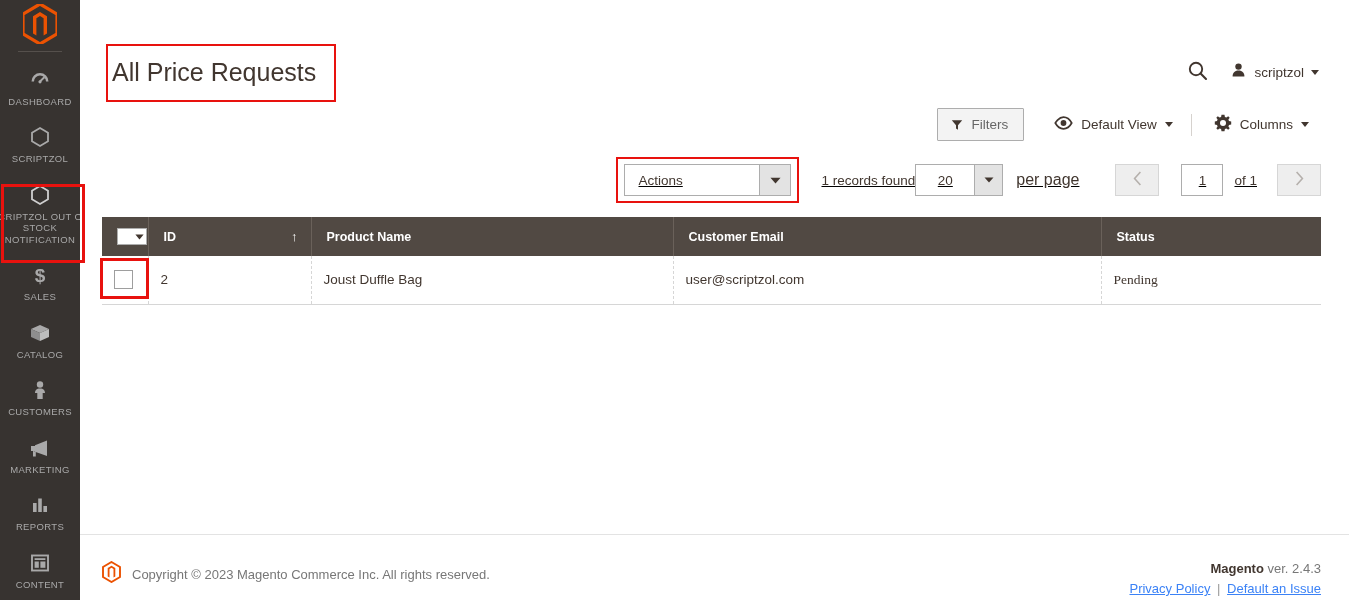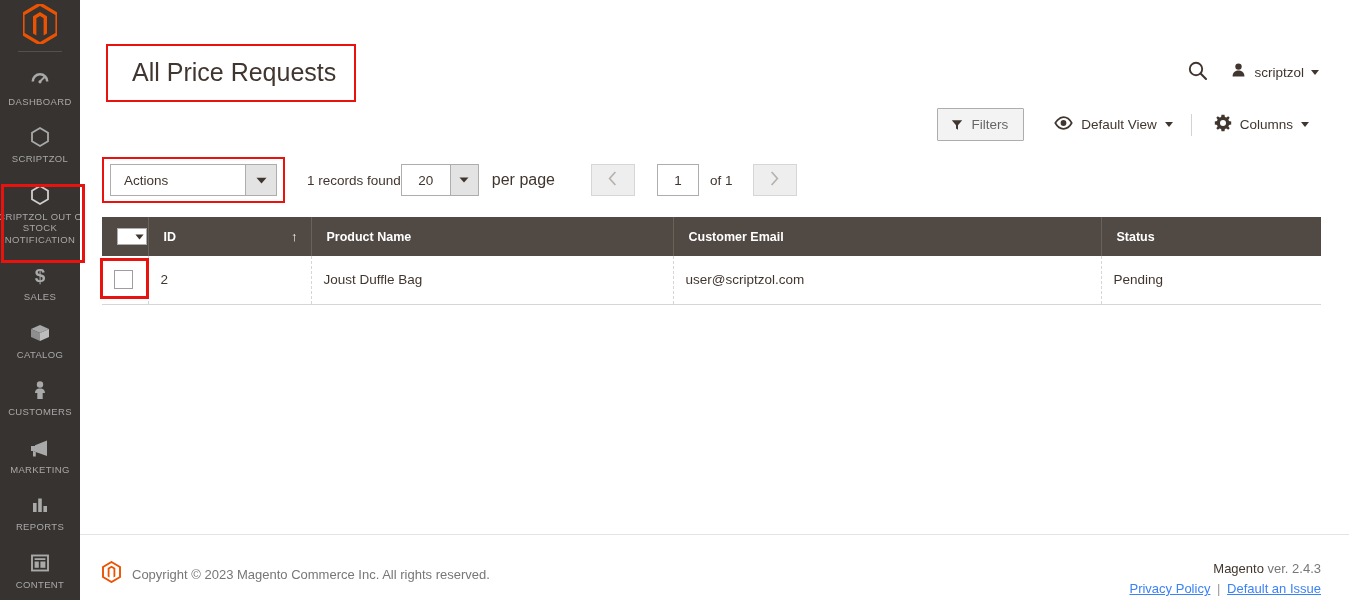--- a/index.html
+++ b/index.html
@@ -50,21 +50,21 @@
     display: flex; flex-direction: column; position: relative;
   }
 
   .page-header {
     padding: 44px 28px 0 22px;
     display: flex; align-items: flex-start; justify-content: space-between;
   }
   .title-box {
     position: relative;
     border: 2px solid #e8120e;
-    padding: 12px 18px 14px 24px;
+    padding: 12px 18px 14px 4px;
     margin-left: 4px;
   }
   .page-title {
     font-size: 25px; color: #41362f; font-weight: 400; line-height: 28px;
     white-space: nowrap;
   }
   .header-right {
     display: flex; align-items: center; gap: 22px;
     padding-top: 16px; padding-right: 2px;
   }
@@ -92,22 +92,23 @@
   .view-ctl, .cols-ctl {
     display:flex; align-items:center; gap:8px; cursor:pointer;
     font-size:13.5px; color:#41362f; padding: 8px 12px;
   }
   .view-ctl { margin-left: 18px; }
   .sep-vert { width:1px; height:22px; background:#d6d2ce; margin:0 6px; }
   .cols-ctl { margin-left: 4px; }
 
   
   .toolbar-sub {
-    display:flex; align-items:center; justify-content:flex-start;
+    display:flex; align-items:center; justify-content:flex-end;
     padding: 14px 28px 0 22px;
+    text-decoration: underline;
   }
   .left-sub { display:flex; align-items:center; }
   .actions-annot {
     border:2px solid #e8120e; padding:5px 6px; display:inline-flex;
   }
   .actions-select {
     display:flex; align-items:stretch; border:1px solid #adadad;
     background:#fff; height:32px; width:167px;
   }
   .actions-label {
@@ -115,21 +116,21 @@
     font-size:13.5px; color:#41362f;
   }
   .actions-arrow {
     width:31px; background:#e3e3e3; border-left:1px solid #adadad;
     display:flex; align-items:center; justify-content:center;
   }
   .records-found { font-size:13.5px; color:#41362f; margin-left:22px; }
   .right-sub { display:flex; align-items:center; }
   .perpage-select {
     display:flex; align-items:stretch; border:1px solid #adadad;
-    background:#fff; height:32px; width:78px;
+    background:#fff; height:32px; width:88px;
   }
   .perpage-val {
     flex:1; display:flex; align-items:center; justify-content:center;
     font-size:13.5px; color:#41362f;
   }
   .perpage-arrow {
     width:28px; background:#e3e3e3; border-left:1px solid #adadad;
     display:flex; align-items:center; justify-content:center;
   }
   .perpage-text { font-size:16px; color:#41362f; margin-left:13px; }
@@ -167,21 +168,21 @@
   .hdr-cb .box { flex:1; }
   .hdr-cb .arrow {
     width:13px; display:flex; align-items:center; justify-content:center;
   }
   table.grid tbody td {
     background:#fff; font-size:13.5px; color:#41362f;
     padding: 14px 10px 15px 12px; height:45px;
     border-bottom:1px solid #d6d6d6;
     border-right:1px dashed #d6d6d6; vertical-align: middle;
   }
-  table.grid tbody td:last-child { border-right:none; }
+  table.grid tbody td:last-child { border-right:none;font-family:Liberation Serif, serif; }
   td.cell-cb { position: relative; padding-left:9px; }
   .row-cb {
     width:19px; height:19px; border:1px solid #9e9e9e; background:#fff;
     display:block;
   }
   .annot-rowcb {
     position:absolute; left:-2px; top:2px; width:49px; height:41px;
     border:3px solid #e8120e; pointer-events:none;
   }
 
@@ -189,21 +190,21 @@
   .footer-sep { flex: 1; }
   .footer {
     border-top:1px solid #e3e3e3; background:#fff;
     padding: 26px 28px 4px 22px;
     display:flex; justify-content:space-between; align-items:flex-start;
   }
   .copy { display:flex; align-items:center; gap:11px; }
   .copy-text { font-size:13px; color:#777; }
   .foot-right { text-align:right; }
   .ver { font-size:13px; color:#777; }
-  .ver b { color:#41362f; font-weight:400; }
+  .ver b { color:#41362f; font-weight:700; }
   .foot-links { margin-top:5px; font-size:13px; }
   .foot-links a { color:#3b82f6; text-decoration:underline; }
   .foot-links span { color:#999; margin:0 3px; }
 </style>
 </head>
 <body>
 
 <div class="app">
 
   <nav class="sidebar">

